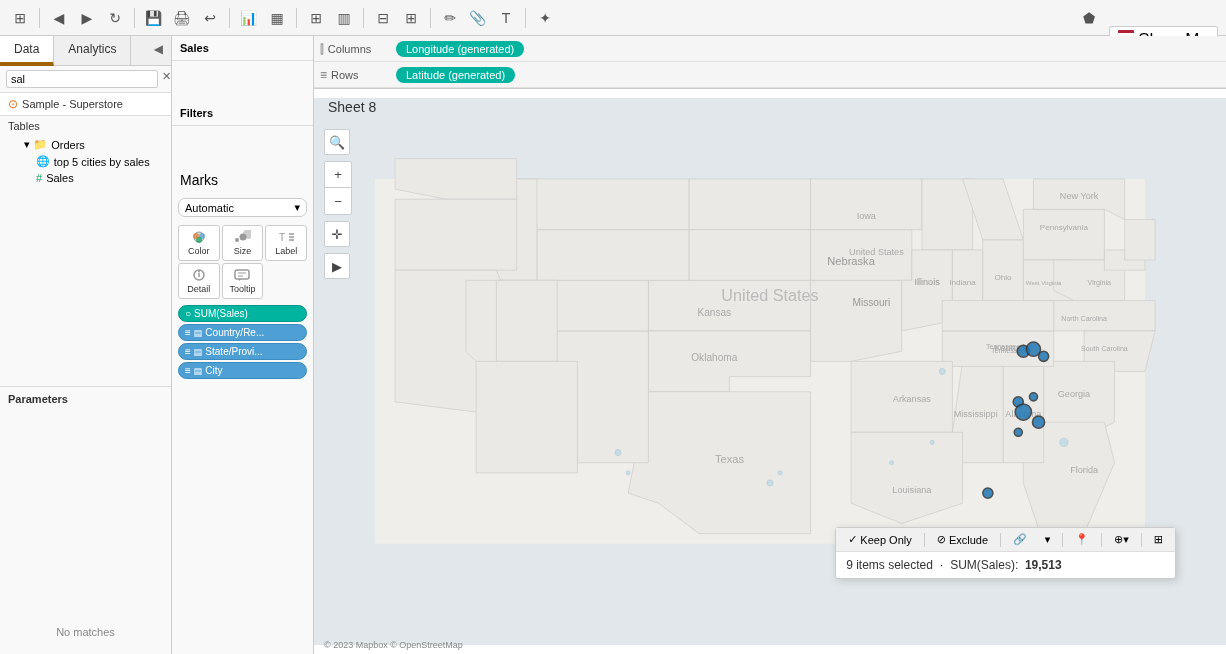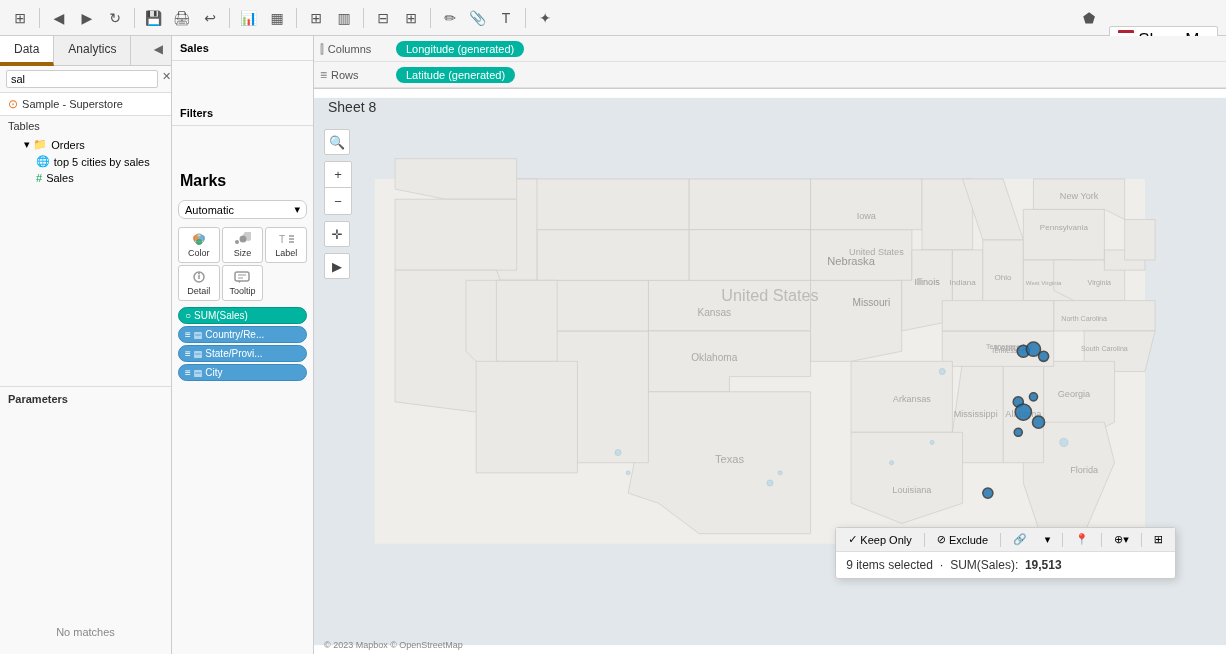--- a/index.html
+++ b/index.html
@@ -159,22 +159,22 @@
       border-bottom: 1px solid #ddd;
     }
     .filters-section {
       padding: 6px 8px;
       font-weight: bold;
       font-size: 11px;
       border-bottom: 1px solid #ddd;
     }
     .marks-section {
       padding: 6px 8px;
-      font-weight: bold;
-      font-size: 16px;
+      font-weight: normal;
+      font-size: 14px;
     }
     .marks-dropdown {
       margin: 4px 6px;
       border: 1px solid #ccc;
       border-radius: 7px;
       background: white;
       padding: 2px 6px;
       font-size: 11px;
       display: flex;
       align-items: center;

